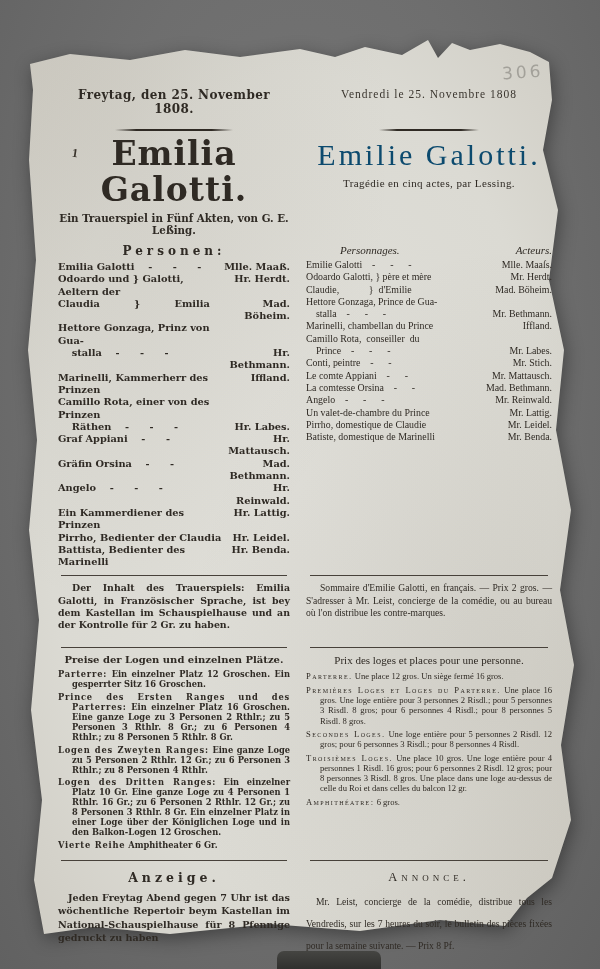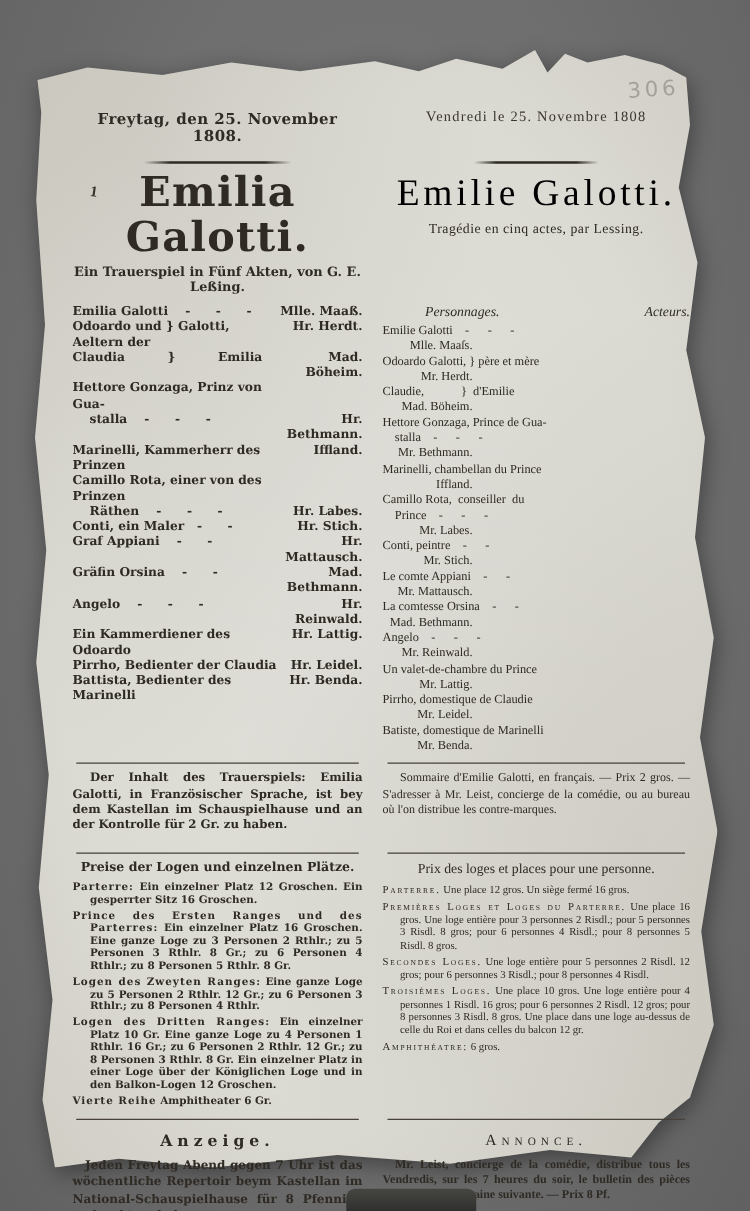--- a/index.html
+++ b/index.html
@@ -46,32 +46,32 @@
   .date.fr{font-size:11.5px;letter-spacing:1px;color:#3a352e;}
 
   .row-ornament{min-height:20px;align-items:center;}
   .ornament{height:2px;margin:8px auto 0;
     background:linear-gradient(to right, transparent, #2f2a24 18%, #2f2a24 82%, transparent);}
   .ornament.o-de{width:118px;}
   .ornament.o-fr{width:100px;}
 
   .row-titles{min-height:60px;}
   .title-de{font-size:33px;text-align:center;letter-spacing:1px;line-height:36px;}
-  .title-fr{font-size:30px;text-align:center;letter-spacing:3px;line-height:38px;color:#000000;}
+  .title-fr{font-size:30px;text-align:center;letter-spacing:3px;line-height:38px;color:#0c4a6e;}
   .subtitle-de{font-size:10.3px;text-align:center;margin-top:4px;}
   .subtitle-fr{font-size:11px;text-align:center;margin-top:3px;letter-spacing:.4px;}
 
   .row-cast{min-height:196px;margin-top:8px;}
   .cast-head-de{font-size:12px;text-align:center;letter-spacing:4px;margin-bottom:3px;}
   .cast-head-fr{display:flex;justify-content:space-between;font-style:italic;font-size:11px;margin-bottom:3px;text-align:center;}
   .cast-head-fr .h1{margin-left:34px;}
   .cast-row{display:flex;font-size:9.8px;line-height:12.3px;}
   .cast-row .role{flex:1;white-space:pre-wrap;overflow:hidden;}
   .cast-row .actor{width:66px;flex:none;text-align:right;}
-  .fr .cast-row{font-size:9.9px;flex-direction:column;}
+  .fr .cast-row{font-size:9.9px;}
   .fr .cast-row .actor{width:72px;}
 
   .row-rule{min-height:10px;align-items:center;}
   .rule{height:1px;background:#47413a;width:97%;margin:4px auto 0;}
 
   .row-notice{min-height:62px;}
   .notice{font-size:9.4px;line-height:12.2px;text-align:justify;text-indent:14px;margin:4px 0 0;}
   .notice.fr{font-size:9.6px;}
 
   .row-prices{min-height:178px;}
@@ -79,21 +79,21 @@
   .price-head.fr{font-size:11px;}
   .price-item{margin:0 0 3px;padding-left:14px;text-indent:-14px;font-size:8.3px;line-height:9.9px;text-align:justify;}
   .fr .price-item{font-size:8.6px;line-height:10.3px;}
   .price-item .lead{letter-spacing:.8px;}
   .fr .price-item .lead{font-variant:small-caps;letter-spacing:1.4px;}
 
   .row-announce{min-height:86px;}
   .ann-head{font-size:12.5px;text-align:center;letter-spacing:4px;margin:6px 0 6px;}
   .ann-head.fr{font-variant:small-caps;letter-spacing:4px;font-size:12.5px;}
   .ann-text{font-size:9.6px;line-height:13.5px;text-align:justify;text-indent:10px;margin:0;}
-  .ann-text.fr{line-height:12px;font-weight:bold;}
+  .ann-text.fr{line-height:22px;}
 </style>
 </head>
 <body>
 
 <div class="paper-wrap">
   <div class="paper"></div>
 </div>
 
 <div class="pencil-number">306</div>
 <div class="ink-mark">1</div>
@@ -120,20 +120,21 @@
       <div class="subtitle-de">Ein Trauerspiel in Fünf Akten, von G. E. Leßing.</div>
     </div>
     <div class="cell fr">
       <div class="title-fr">Emilie Galotti.</div>
       <div class="subtitle-fr">Tragédie en cinq actes, par Lessing.</div>
     </div>
   </div>
 
   <div class="grid-row row-cast">
     <div class="cell de">
+      <div class="cast-head-de">Personen:</div>
       <div>
 
       <div class="cast-row">
           <span class="role">Emilia Galotti    -      -      -</span>
           <span class="actor">Mlle. Maaß.</span>
         </div>
           <div class="cast-row">
           <span class="role">Odoardo und } Galotti, Aeltern der</span>
           <span class="actor">Hr. Herdt.</span>
         </div>
@@ -155,37 +156,33 @@
         </div>
           <div class="cast-row">
           <span class="role">Camillo Rota, einer von des Prinzen</span>
           <span class="actor"></span>
         </div>
           <div class="cast-row">
           <span class="role">    Räthen    -      -      -</span>
           <span class="actor">Hr. Labes.</span>
         </div>
           <div class="cast-row">
-          <span class="role">Conti, ein Maler   -      -</span>
-          <span class="actor">Hr. Stich.</span>
-        </div>
-          <div class="cast-row">
           <span class="role">Graf Appiani    -      -</span>
           <span class="actor">Hr. Mattausch.</span>
         </div>
           <div class="cast-row">
           <span class="role">Gräfin Orsina    -      -</span>
           <span class="actor">Mad. Bethmann.</span>
         </div>
           <div class="cast-row">
           <span class="role">Angelo    -      -      -</span>
           <span class="actor">Hr. Reinwald.</span>
         </div>
           <div class="cast-row">
-          <span class="role">Ein Kammerdiener des Odoardo</span>
+          <span class="role">Ein Kammerdiener des Prinzen</span>
           <span class="actor">Hr. Lattig.</span>
         </div>
           <div class="cast-row">
           <span class="role">Pirrho, Bedienter der Claudia</span>
           <span class="actor">Hr. Leidel.</span>
         </div>
           <div class="cast-row">
           <span class="role">Battista, Bedienter des Marinelli</span>
           <span class="actor">Hr. Benda.</span>
         </div>

